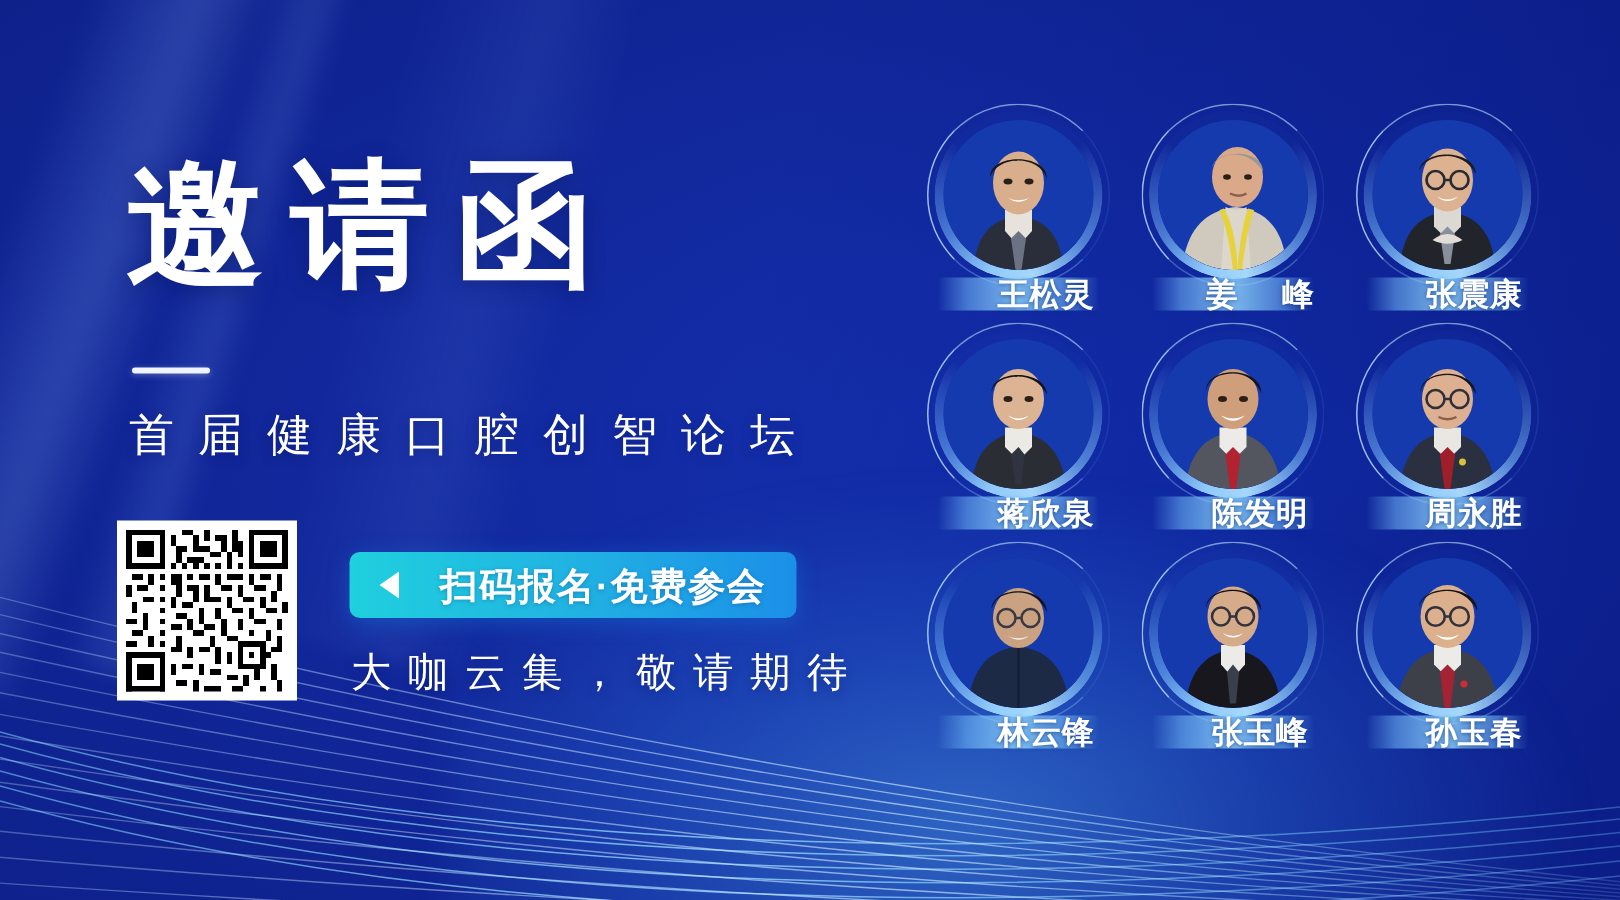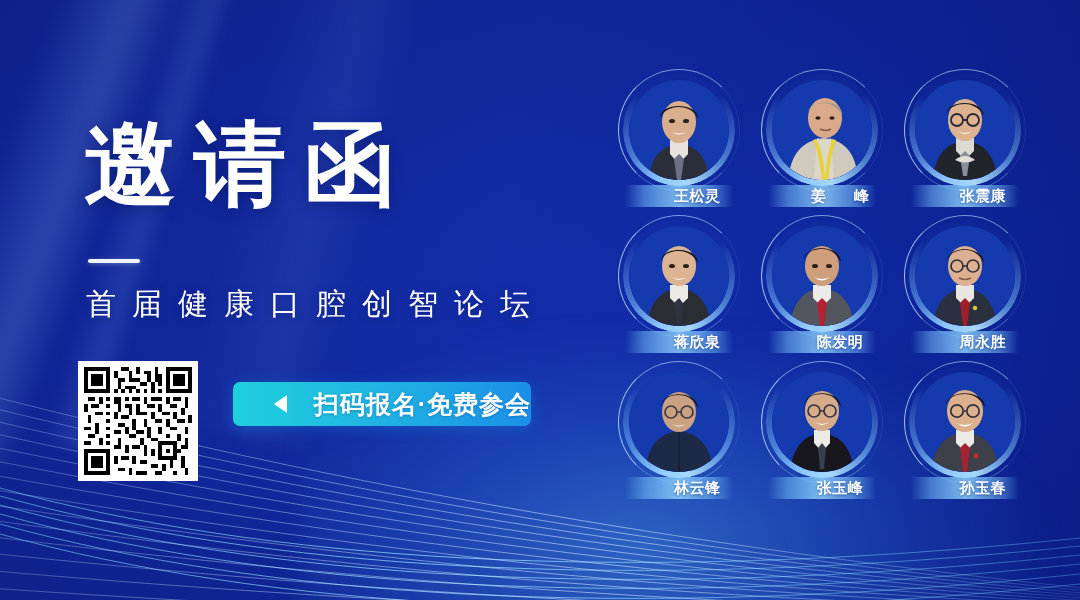--- a/index.html
+++ b/index.html
@@ -53,21 +53,21 @@
   }
   .fan svg{display:block;}
 
   .wave{
     position:absolute;left:0;bottom:-40px;width:1080px;height:230px;
     pointer-events:none;
   }
 
   
   .left{
-    position:absolute;left:0;top:14px;width:600px;height:472px;text-decoration:underline;
+    position:absolute;left:0;top:0;width:600px;height:472px;text-decoration:underline;
   }
   .title{
     position:absolute;left:84px;top:104px;
     color:#ffffff;
     font-size:92px;
     font-weight:bold;
     letter-spacing:18px;
     line-height:1;
     white-space:nowrap;
     text-shadow:0 3px 14px rgba(0,20,90,.45);
@@ -94,21 +94,21 @@
     background:#ffffff;
     padding:6px;
   }
   .qr svg{display:block;width:100%;height:100%;}
 
   .cta{
     position:absolute;left:233px;top:368px;
     width:298px;height:44px;
     border-radius:7px;
     background:linear-gradient(90deg,#1fd0dd 0%,#21b6e2 45%,#1b8fe8 100%);
-    display:flex;align-items:center;justify-content:flex-end;gap:27px;
+    display:flex;align-items:center;justify-content:center;gap:27px;
     box-shadow:0 3px 14px rgba(20,120,220,.45);
     cursor:pointer;
   }
   .cta .arrow{
     width:0;height:0;
     border-top:9px solid transparent;
     border-bottom:9px solid transparent;
     border-right:13px solid #ffffff;
     flex:0 0 auto;
   }
@@ -181,21 +181,21 @@
     display:flex;align-items:center;justify-content:center;
     background:linear-gradient(90deg,
       rgba(120,190,255,0) 0%,
       rgba(120,195,255,.50) 18%,
       rgba(145,215,255,.82) 50%,
       rgba(120,195,255,.50) 82%,
       rgba(120,190,255,0) 100%);
     border-radius:3px;
   }
   .name-tag .nm{
-    color:#ffffff;font-size:15px;font-weight:bold;
+    color:#ffffff;font-size:21px;font-weight:bold;
     letter-spacing:.5px;white-space:nowrap;
     text-shadow:0 1px 3px rgba(0,40,110,.6);
     margin-left:36px;
   }
   .name-tag .nm.wide{letter-spacing:12px;text-indent:12px;}
 </style>
 </head>
 <body>
 
 <div class="poster">
@@ -416,20 +416,21 @@
             <rect x="24" y="22" width="2" height="1"></rect>
         </g>
       </svg>
     </div>
 
     <div class="cta">
       <span class="arrow"></span>
       <span class="cta-label">扫码报名·免费参会</span>
     </div>
 
+    <div class="tagline">大咖云集，敬请期待</div>
   </div>
 
   <div class="speakers">
 
     <div class="speaker">
       <div class="ring">
         <div class="halo"></div>
         <div class="halo2"></div>
         <div class="disc">
           <svg viewBox="0 0 100 100" xmlns="http://www.w3.org/2000/svg">

